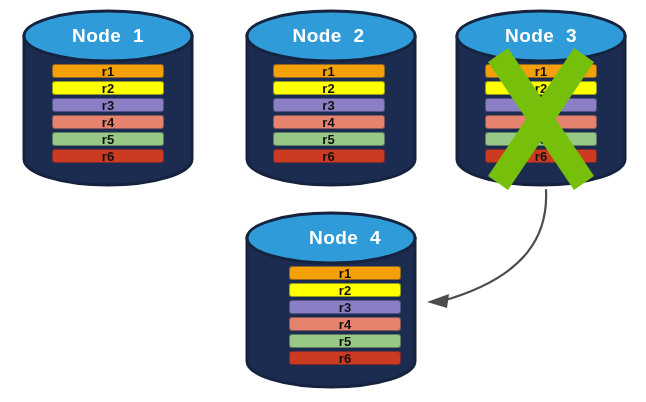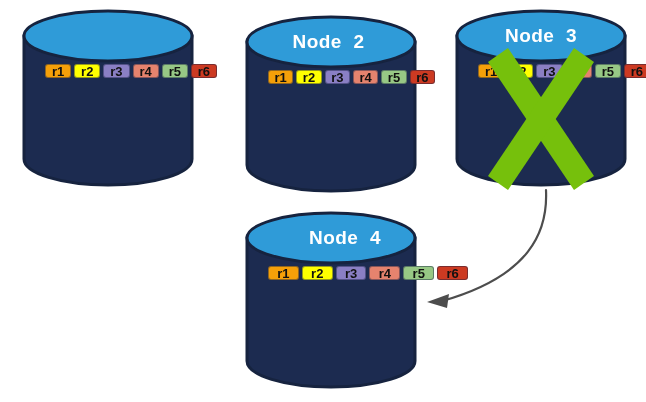--- a/index.html
+++ b/index.html
@@ -40,23 +40,22 @@
     font-size: 19px;
     letter-spacing: 0.5px;
     white-space: pre;
     pointer-events: none;
   }
   .rows {
     position: absolute;
     left: 0;
     width: 100%;
     display: flex;
-    flex-direction: row;
+    flex-direction: column;
     align-items: center;
-    padding-left: 23px;
   }
   .row-band {
     position: relative;
     border-radius: 3px;
     border: 1px solid rgba(20,32,64,0.45);
     box-sizing: border-box;
     display: flex;
     align-items: center;
     justify-content: center;
     font-weight: bold;
@@ -82,43 +81,44 @@
 </head>
 <body>
 
 <div id="diagram-canvas">
 
   <div class="node" style="left:22px; top:10px; width:172px; height:175px;">
     <svg class="node-svg" width="172" height="175" viewBox="0 0 172 175">
       <path d="M2,26 L2,149 A84,26 0 0 0 170,149 L170,26 Z" fill="#1C2B50" stroke="#16233F" stroke-width="3"></path>
       <ellipse cx="86" cy="26" rx="84" ry="25" fill="#2F9BD8" stroke="#16233F" stroke-width="3"></ellipse>
     </svg>
-    <div class="rows" style="top:54px; gap:3px;">
-      <div class="row-band" style="width:112px; height:14px; background:#F5A009;">
-        <span>r1</span>
-      </div>
-      <div class="row-band" style="width:112px; height:14px; background:#FFFF00;">
-        <span>r2</span>
-      </div>
-      <div class="row-band" style="width:112px; height:14px; background:#8A7FC4;">
-        <span>r3</span>
-      </div>
-      <div class="row-band" style="width:112px; height:14px; background:#E5836E;">
-        <span>r4</span>
-      </div>
-      <div class="row-band" style="width:112px; height:14px; background:#97C885;">
-        <span>r5</span>
-      </div>
-      <div class="row-band" style="width:112px; height:14px; background:#CC3A22;">
-        <span>r6</span>
-      </div>
-    </div>
-  </div>
-
-  <div class="node" style="left:245px; top:16px; width:167px; height:175px;">
+    <div class="node-title" style="top:15px;">Node  1</div>
+    <div class="rows" style="top:54px; gap:3px;">
+      <div class="row-band" style="width:112px; height:14px; background:#F5A009;">
+        <span>r1</span>
+      </div>
+      <div class="row-band" style="width:112px; height:14px; background:#FFFF00;">
+        <span>r2</span>
+      </div>
+      <div class="row-band" style="width:112px; height:14px; background:#8A7FC4;">
+        <span>r3</span>
+      </div>
+      <div class="row-band" style="width:112px; height:14px; background:#E5836E;">
+        <span>r4</span>
+      </div>
+      <div class="row-band" style="width:112px; height:14px; background:#97C885;">
+        <span>r5</span>
+      </div>
+      <div class="row-band" style="width:112px; height:14px; background:#CC3A22;">
+        <span>r6</span>
+      </div>
+    </div>
+  </div>
+
+  <div class="node" style="left:245px; top:10px; width:167px; height:175px;">
     <svg class="node-svg" width="172" height="175" viewBox="0 0 172 175">
       <path d="M2,26 L2,149 A84,26 0 0 0 170,149 L170,26 Z" fill="#1C2B50" stroke="#16233F" stroke-width="3"></path>
       <ellipse cx="86" cy="26" rx="84" ry="25" fill="#2F9BD8" stroke="#16233F" stroke-width="3"></ellipse>
     </svg>
     <div class="node-title" style="top:15px;">Node  2</div>
     <div class="rows" style="top:54px; gap:3px;">
       <div class="row-band" style="width:112px; height:14px; background:#F5A009;">
         <span>r1</span>
       </div>
       <div class="row-band" style="width:112px; height:14px; background:#FFFF00;">

